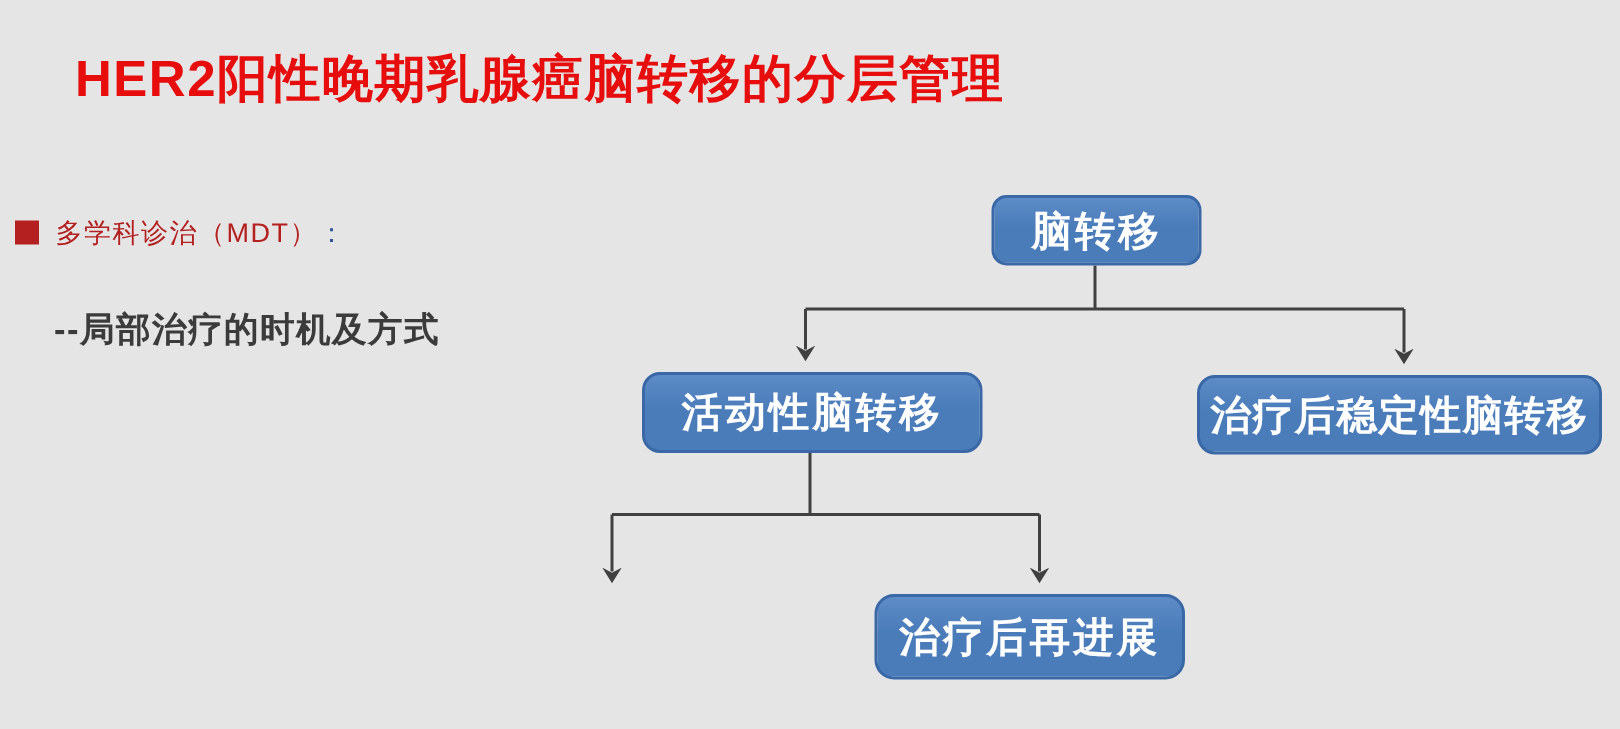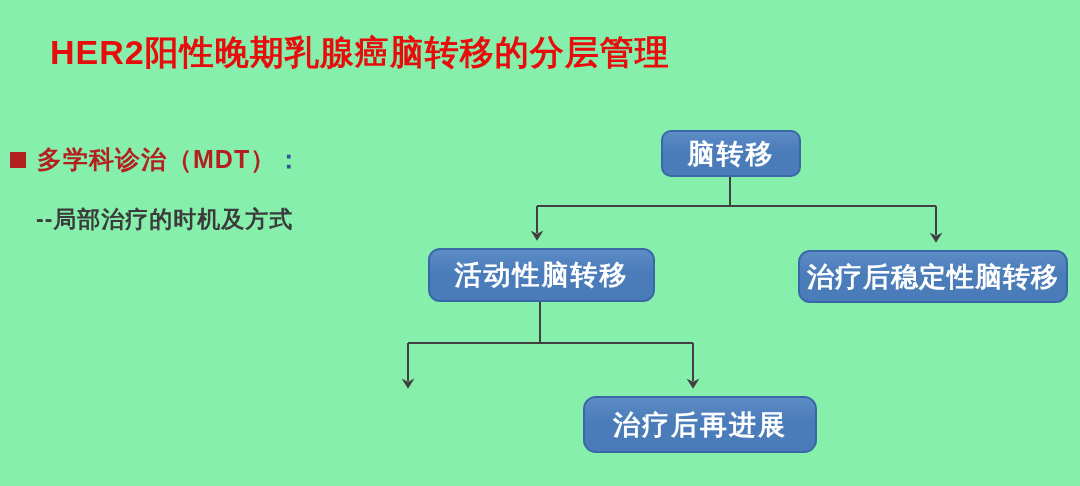--- a/index.html
+++ b/index.html
@@ -10,41 +10,41 @@
     --box-fill:#4a7cba;
     --box-fill-light:#5d8cc6;
     --box-border:#3a68a6;
     --box-text:#ffffff;
     --connector:#404040;
   }
   html,body{margin:0;padding:0;background:#ffffff;}
   .stage{
     position:relative;
     width:1080px;height:486px;
-    background:#86efac;
+    background:#e5e5e5;
     overflow:hidden;
     font-family:"Liberation Sans",sans-serif;
   }
   .title{
     position:absolute;left:50px;top:30px;margin:0;
     font-size:34px;font-weight:bold;letter-spacing:1px;
     color:var(--title-red);
     white-space:nowrap;
   }
   .mdt-row{
     position:absolute;left:10px;top:143px;
     display:flex;align-items:center;
   }
   .bullet{
     width:16px;height:16px;margin-right:11px;
     background:var(--bullet-red);
     flex:0 0 auto;
   }
   .mdt-heading{
-    font-size:25px;font-weight:bold;color:var(--bullet-red);
+    font-size:18px;font-weight:normal;color:var(--bullet-red);
     letter-spacing:1px;white-space:nowrap;
   }
   .mdt-heading .colon{color:var(--colon-blue);}
   .sub{
     position:absolute;left:36px;
     font-size:23px;color:var(--body-text);
     letter-spacing:1px;white-space:nowrap;
   }
   .sub1{top:204px;font-weight:bold;}
   .sub2{top:252px;font-weight:normal;}
@@ -62,21 +62,21 @@
     border-radius:10px;
     color:var(--box-text);
     font-weight:bold;font-size:27px;letter-spacing:2px;
     box-sizing:border-box;
     white-space:nowrap;
   }
   .node-root      {left:661px;top:130px;width:140px;height:47px;border-radius:10px;}
   .node-active    {left:428px;top:248px;width:227px;height:54px;border-radius:12px;}
   .node-stable    {left:798px;top:250px;width:270px;height:53px;border-radius:12px;letter-spacing:1px;}
   .node-untreated {left:300px;top:396px;width:224px;height:57px;border-radius:13px;}
-  .node-progressed{left:583px;top:396px;width:234px;height:57px;border-radius:13px;}
+  .node-progressed{left:583px;top:396px;width:207px;height:57px;border-radius:13px;}
 </style>
 </head>
 <body>
 
 <div class="stage">
 
   <h1 class="title">HER2阳性晚期乳腺癌脑转移的分层管理</h1>
 
   <div class="mdt-row">
     <span class="bullet"></span>

